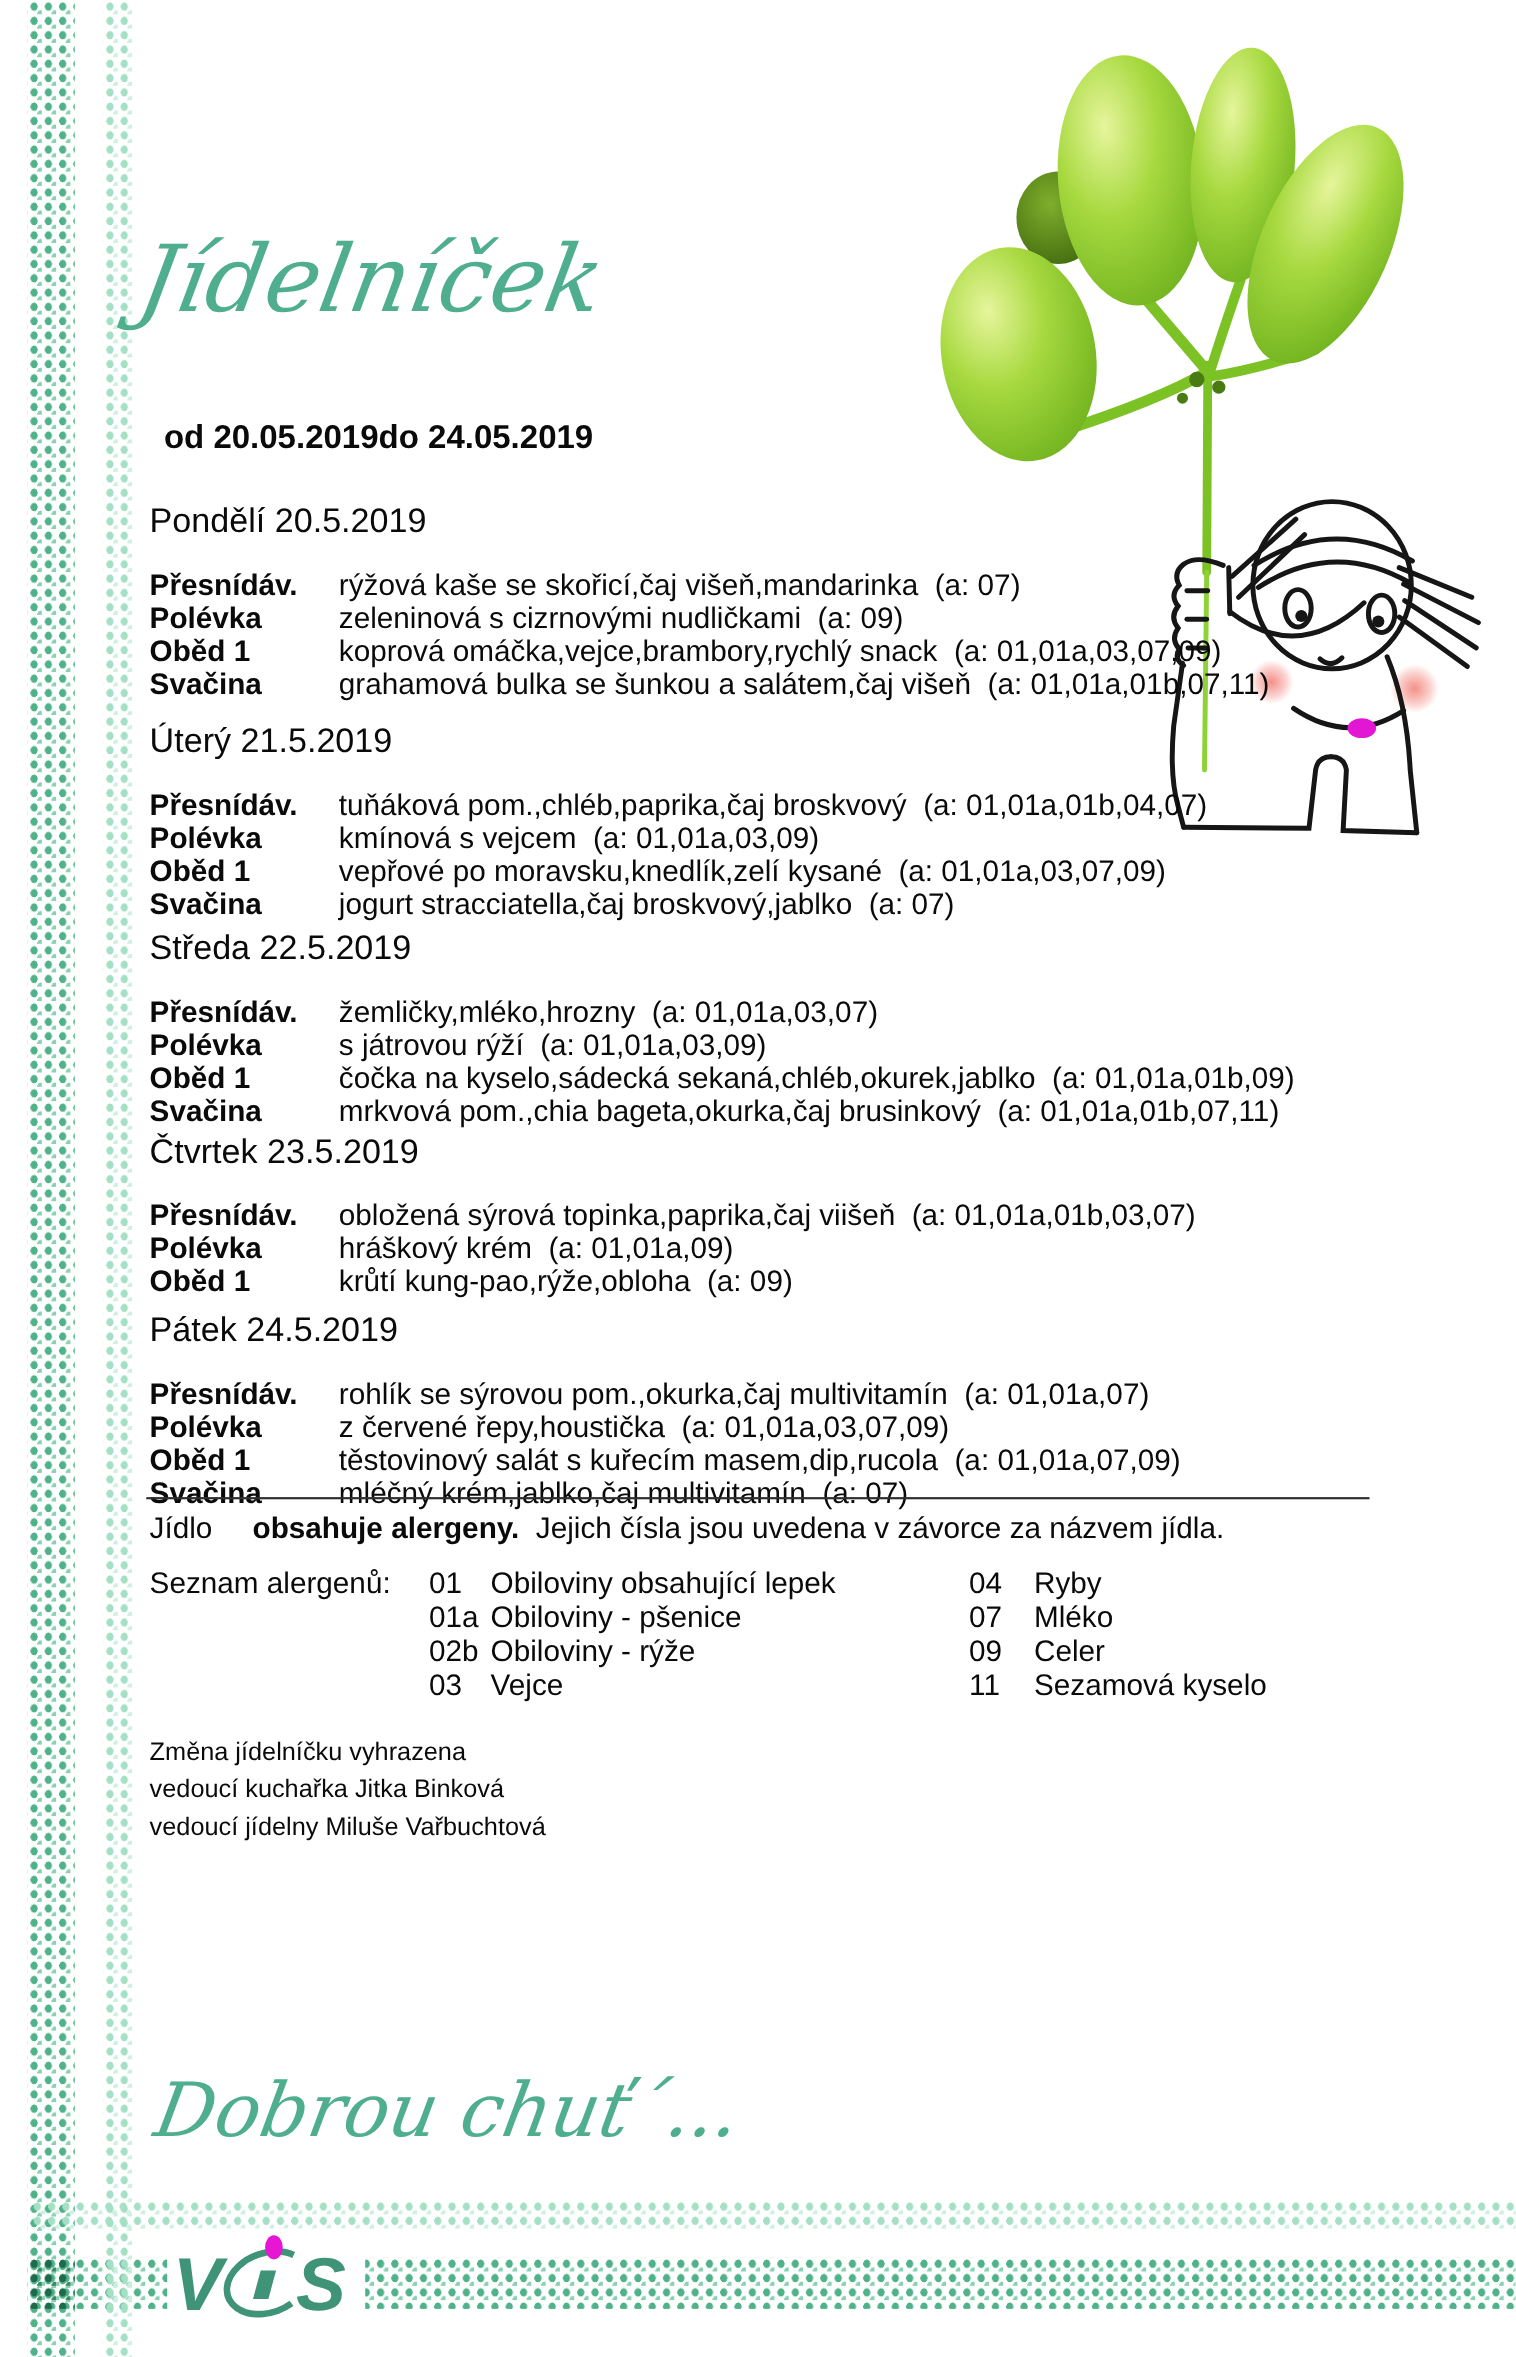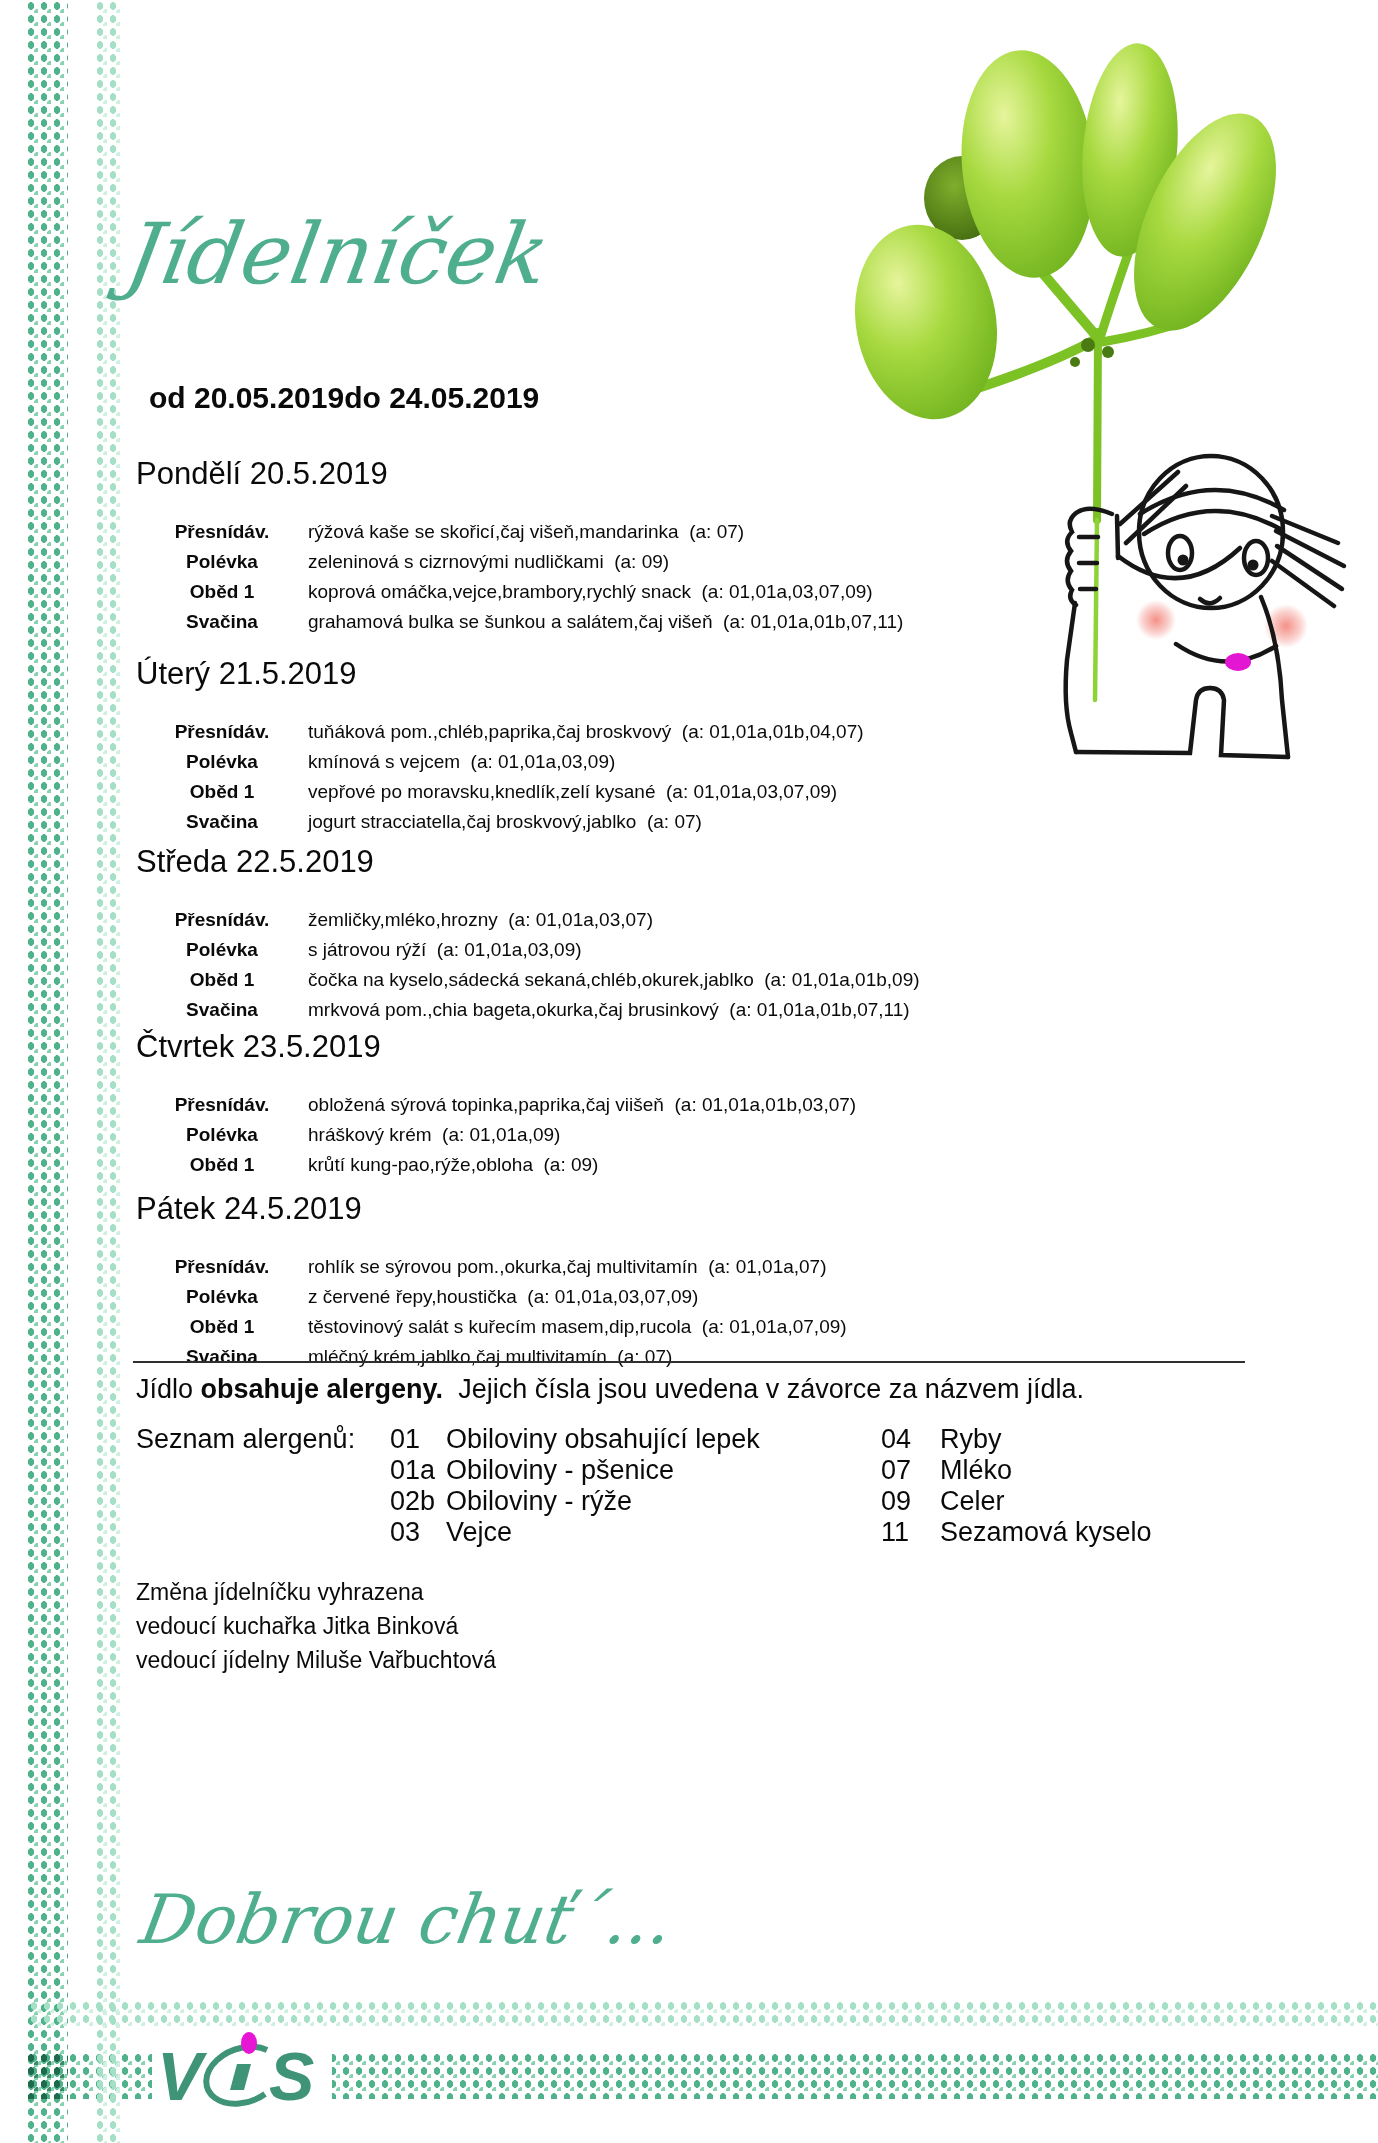--- a/index.html
+++ b/index.html
@@ -29,26 +29,26 @@
     position:absolute;font-family:"DejaVu Serif",serif;font-style:italic;
     color:#4fae8d;transform:skewX(-10deg);white-space:nowrap;z-index:2;
   }
   .script-title{left:128px;top:205px;font-size:84px;}
   .script-closing{left:142px;top:1880px;font-size:68px;}
   
   .date-line{position:absolute;left:149px;top:381px;font-size:30px;font-weight:bold;z-index:2;}
   .date-line .from{}
   .day{position:absolute;left:136px;z-index:2;}
   .day-heading{font-size:31px;line-height:38px;font-weight:normal;margin:0 0 24px 0;}
-  .meal-row{display:flex;font-size:19px;line-height:30px;text-align:center;}
+  .meal-row{display:flex;font-size:27px;line-height:30px;}
   .meal-label{width:172px;font-weight:bold;flex:0 0 172px;}
   .meal-text{white-space:pre;}
   .rule{position:absolute;left:133px;top:1361px;width:1112px;height:2px;background:#2f2f2f;z-index:2;}
   .note{position:absolute;left:136px;top:1374px;font-size:27px;white-space:pre-wrap;z-index:2;}
-  .note b{font-weight:bold;}
+  .note b{font-weight:bold;margin-left:29px;}
   .allergens{position:absolute;left:136px;top:1424px;z-index:2;}
   .alg-row{display:flex;font-size:27px;line-height:31px;}
   .alg-label{flex:0 0 254px;}
   .alg-code{flex:0 0 56px;}
   .alg-name{flex:0 0 435px;}
   .alg-code2{flex:0 0 59px;}
   .alg-name2{flex:1;}
   .footer{position:absolute;left:136px;top:1575px;font-size:23px;line-height:34px;z-index:2;}
   
   .illustration{position:absolute;left:620px;top:0;width:758px;height:800px;z-index:0;}

